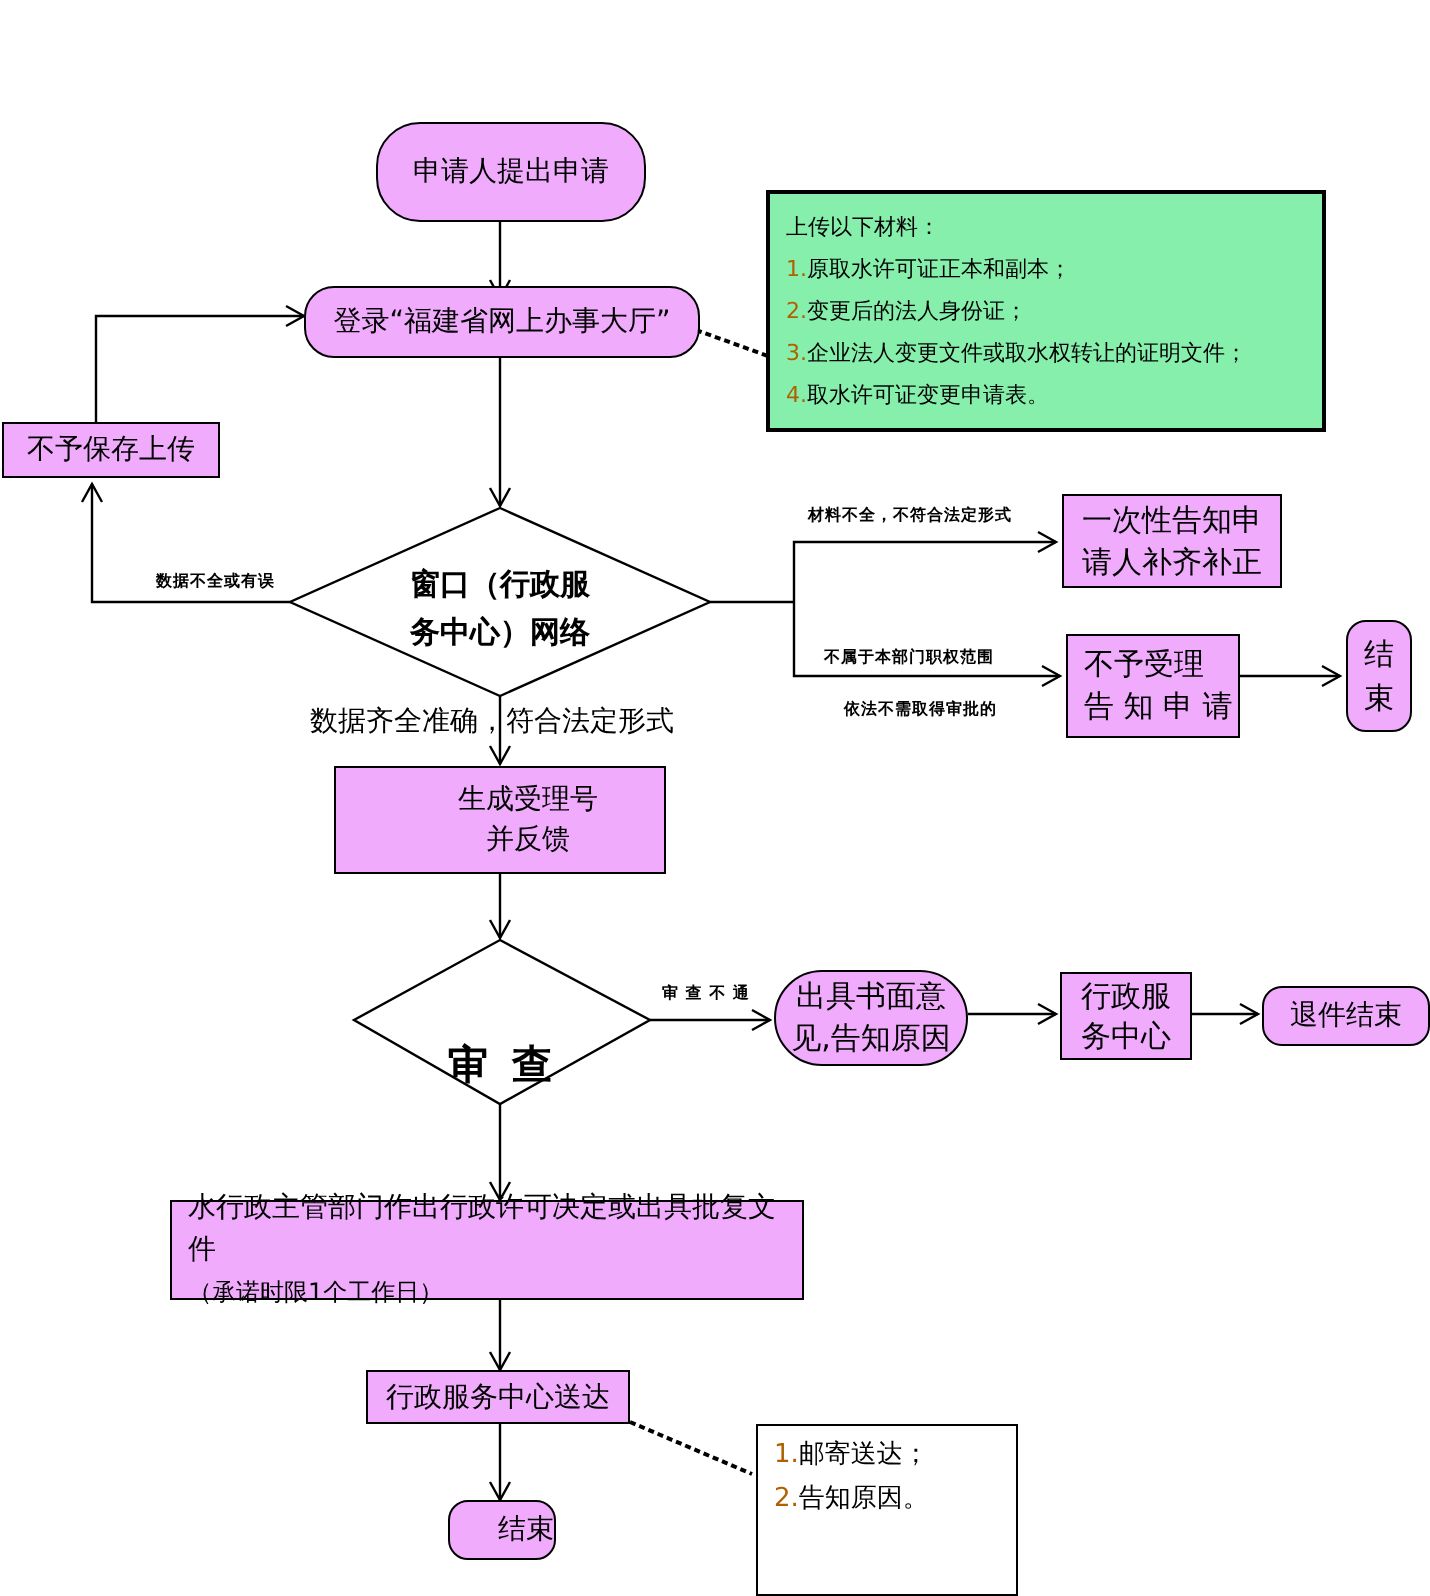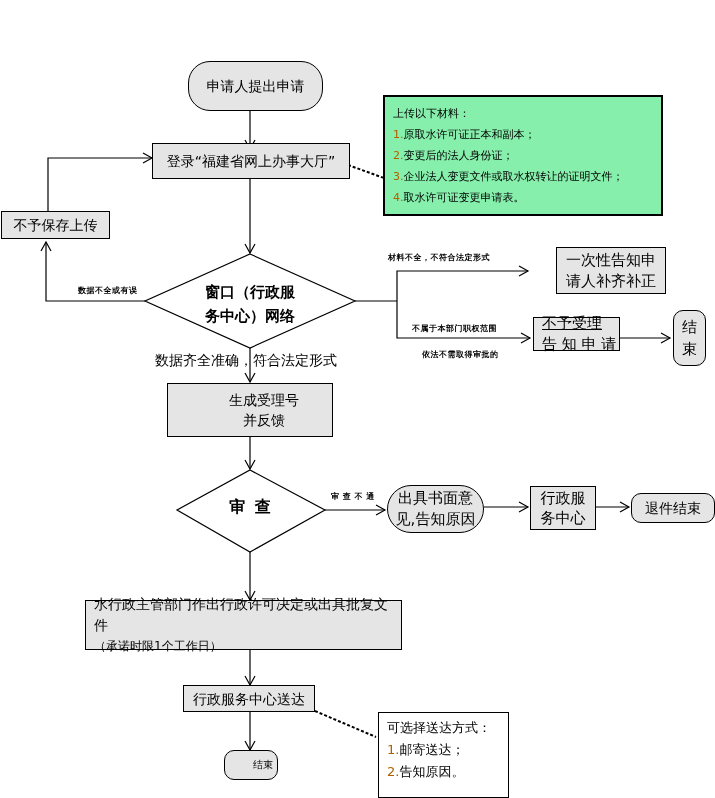--- a/index.html
+++ b/index.html
@@ -1,19 +1,19 @@
 <!DOCTYPE html>
 <html><head>
 <meta charset="utf-8">
 <style>
   html, body { margin: 0; padding: 0; background: #ffffff; }
   body { width: 715px; height: 798px; position: relative; overflow: hidden;
          font-family: "DejaVu Sans", "Liberation Sans", sans-serif; color: #000; }
   svg#lines { position: absolute; left: 0; top: 0; width: 715px; height: 798px; }
-  .node { position: absolute; box-sizing: border-box; border: 1.5px solid #000; background: #e5e5e5;
+  .node { position: absolute; box-sizing: border-box; border: 1.5px solid #000; background: #f0abfc;
           display: flex; flex-direction: column; align-items: center; justify-content: center;
           font-size: 14px; line-height: 20px; text-align: center; }
   .node.round { border-radius: 10px; }
   .node.pill { border-radius: 22px; }
   .node.left { align-items: flex-start; text-align: left; padding-left: 8px; }
   .lbl { position: absolute; white-space: nowrap; }
   .lbl.bold { font-weight: bold; font-size: 8px; letter-spacing: 0.5px; }
   .lbl.norm { font-size: 14px; }
   .dia-text { position: absolute; font-weight: bold; font-size: 15px; text-align: center; line-height: 24px; font-family: Liberation Mono, monospace; }
   .note { position: absolute; box-sizing: border-box; border: 2px solid #000; background: #86efac;
@@ -68,54 +68,54 @@
   <polygon points="250,470 325,510 250,552 177,510" fill="#fff" stroke="#000" stroke-width="1.2"></polygon>
 
   <line x1="348" y1="165" x2="384" y2="178" stroke="#000" stroke-width="2" stroke-dasharray="3,2"></line>
   <line x1="315" y1="711" x2="376" y2="737" stroke="#000" stroke-width="2" stroke-dasharray="3,2"></line>
 </svg>
 
 <div class="node pill" style="left:188px; top:61px; width:135px; height:50px;">
   <span>申请人提出申请</span>
 </div>
 
-<div class="node" style="left:152px; top:143px; width:198px; height:36px; font-size:14px;">
+<div class="node" style="left:152px; top:143px; width:198px; height:36px; font-size:14px;border-radius:15px;">
   <span>登录“福建省网上办事大厅”</span>
 </div>
 
 <div class="node" style="left:1px; top:211px; width:109px; height:28px;">
   <span>不予保存上传</span>
 </div>
 
 <div class="dia-text" style="left:190px; top:282px; width:120px;">
   <div>窗口（行政服</div>
   <div>务中心）网络</div>
 </div>
 
-<div class="node" style="left:531px; top:247px; width:110px; height:47px; font-size:15px; line-height:21px;margin-left:25px;">
+<div class="node" style="left:531px; top:247px; width:110px; height:47px; font-size:15px; line-height:21px;">
   <span>一次性告知申</span>
   <span>请人补齐补正</span>
 </div>
 
-<div class="node left" style="left:533px; top:317px; width:87px; height:34px; font-size:15px; line-height:21px;text-decoration:underline;">
+<div class="node left" style="left:533px; top:317px; width:87px; height:52px; font-size:15px; line-height:21px;">
   <span>不予受理</span>
   <span>告 知 申 请</span>
 </div>
 
 <div class="node round" style="left:673px; top:310px; width:33px; height:56px; font-size:15px; line-height:22px;">
   <span>结</span>
   <span>束</span>
 </div>
 
 <div class="node" style="left:167px; top:383px; width:166px; height:54px; font-size:14px; line-height:20px;padding-left:28px;">
   <span>生成受理号</span>
   <span>并反馈</span>
 </div>
 
-<div class="dia-text" style="left:210px; top:496px; width:80px; font-size:16px;text-align:center;">
+<div class="dia-text" style="left:210px; top:523px; width:80px; font-size:20px;text-align:center;">
   <span>审 查</span>
 </div>
 
 <div class="node" style="left:387px; top:485px; width:97px; height:48px; font-size:15px; line-height:21px;border-radius:24px;">
   <span>出具书面意</span>
   <span>见,告知原因</span>
 </div>
 
 <div class="node" style="left:530px; top:486px; width:66px; height:44px; font-size:15px; line-height:20px;">
   <span>行政服</span>
@@ -128,36 +128,35 @@
 
 <div class="node left" style="left:85px; top:600px; width:317px; height:50px; font-size:14px; line-height:21px;">
   <span>水行政主管部门作出行政许可决定或出具批复文件</span>
   <span style="font-size:12px;">（承诺时限1个工作日）</span>
 </div>
 
 <div class="node" style="left:183px; top:685px; width:132px; height:27px; font-size:14px;">
   <span>行政服务中心送达</span>
 </div>
 
-<div class="node round" style="left:224px; top:750px; width:54px; height:30px; font-size:10px;padding-left:24px;">
+<div class="node round" style="left:224px; top:750px; width:54px; height:30px; font-size:14px;padding-left:24px;">
   <span>结束</span>
 </div>
 
 <span class="lbl bold" style="left:66px; top:285px;padding-left:12px;">数据不全或有误</span>
 <span class="lbl norm" style="left:155px; top:352px;">数据齐全准确，符合法定形式</span>
-<span class="lbl bold" style="left:388px; top:252px;text-align:center;">材料不全，不符合法定形式</span>
+<span class="lbl bold" style="left:404px; top:252px;text-align:center;">材料不全，不符合法定形式</span>
 <span class="lbl bold" style="left:412px; top:323px;">不属于本部门职权范围</span>
 <span class="lbl bold" style="left:422px; top:349px;">依法不需取得审批的</span>
 <span class="lbl bold" style="left:331px; top:491px;">审 查 不 通</span>
 
 <div class="note" style="left:383px; top:95px; width:280px; height:121px;">
   <div>上传以下材料：</div>
   <div><span class="num">1.</span><span>原取水许可证正本和副本；</span></div>
   <div><span class="num">2.</span><span>变更后的法人身份证；</span></div>
   <div><span class="num">3.</span><span>企业法人变更文件或取水权转让的证明文件；</span></div>
   <div><span class="num">4.</span><span>取水许可证变更申请表。</span></div>
 </div>
 
 <div class="note2" style="left:378px; top:712px; width:131px; height:86px;">
-  <div>可选择送达方式：</div>
   <div><span class="num">1.</span><span>邮寄送达；</span></div>
   <div><span class="num">2.</span><span>告知原因。</span></div>
 </div>
 
 </body></html>

